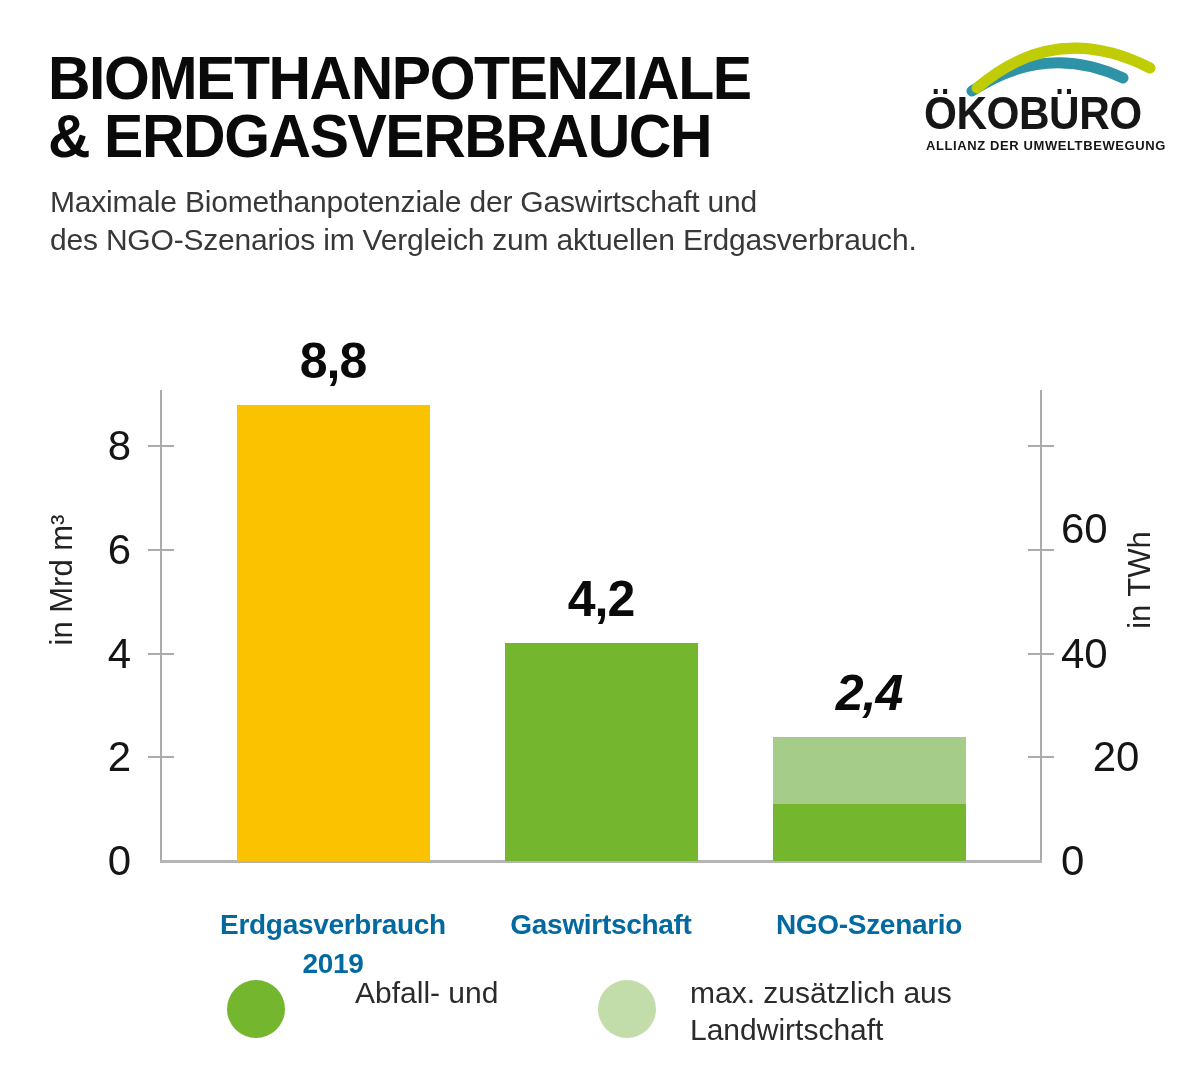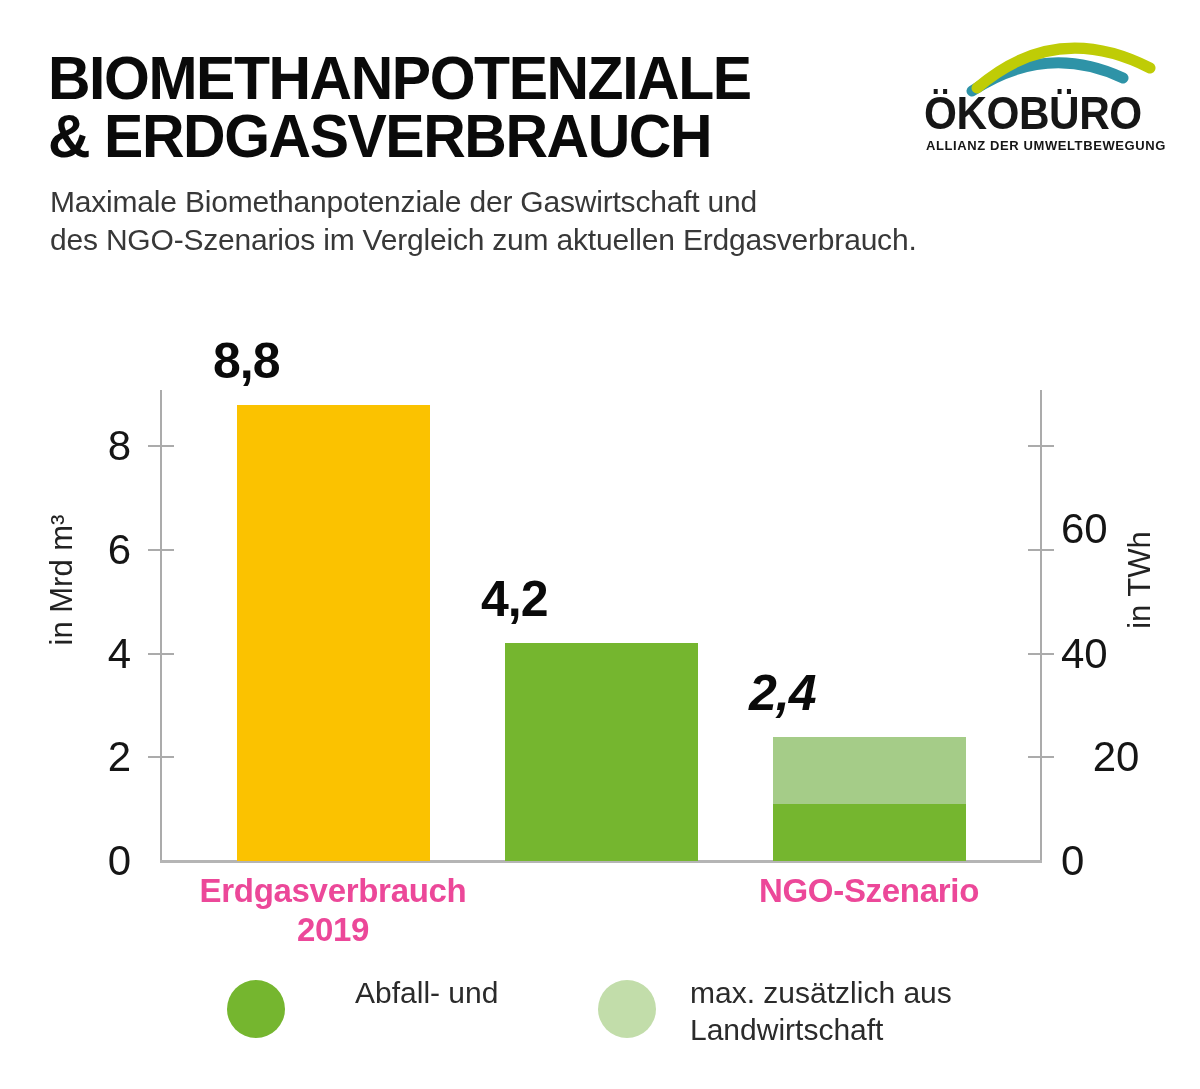--- a/index.html
+++ b/index.html
@@ -14,24 +14,24 @@
   
   .logo{position:absolute;left:920px;top:34px;width:245px;height:132px;}
   .logo svg{position:absolute;left:0;top:0;overflow:visible;}
   .logo-wordmark{position:absolute;left:4px;top:52px;font-size:46px;font-weight:900;
                  letter-spacing:-0.5px;transform:scaleX(0.92);transform-origin:left top;
                  color:#161616;white-space:nowrap;}
   .logo-tagline{position:absolute;left:6px;top:104px;font-size:13px;font-weight:700;
                 letter-spacing:0.6px;color:#161616;white-space:nowrap;}
   
   .tick-label{position:absolute;font-size:42px;font-weight:400;color:#151515;height:52px;line-height:52px;}
-  .bar-value{position:absolute;font-size:50px;font-weight:900;letter-spacing:-1px;
+  .bar-value{position:absolute;font-size:50px;font-weight:900;letter-spacing:-1px;text-align:center;
              height:56px;line-height:56px;color:#0a0a0a;}
-  .cat-label{position:absolute;font-size:33px;font-weight:700;line-height:39px;text-align:center;
-             white-space:pre-line;letter-spacing:-0.3px;color:#ec4899;}
+  .cat-label{position:absolute;font-size:28px;font-weight:700;line-height:39px;text-align:center;
+             white-space:pre-line;letter-spacing:-0.3px;color:#0369a1;margin-top:34px;}
   .axis-title{position:absolute;font-size:31px;font-weight:400;color:#222;text-align:center;
               height:40px;line-height:40px;}
   
   .legend-marker{position:absolute;width:58px;height:58px;border-radius:50%;}
   .legend-text{position:absolute;font-size:30px;font-weight:400;color:#2b2b2b;line-height:37px;}
 </style>
 </head>
 <body>
 
 <div class="stage">
@@ -70,20 +70,21 @@
       <div class="tick-label" style="position: absolute; left: 1061px; top: 627.5px; width: 110px; text-align: left;">40</div>
       <div style="position: absolute; left: 1028px; top: 548.75px; width: 26px; height: 2px; background: rgb(171, 171, 171);"></div>
       <div class="tick-label" style="position: absolute; left: 1061px; top: 503px; width: 110px; text-align: left;">60</div>
       <div style="position: absolute; left: 1028px; top: 445px; width: 26px; height: 2px; background: rgb(171, 171, 171);"></div>
       <div style="position: absolute; left: 236.5px; top: 404.5px; width: 193px; height: 456.5px; background: rgb(251, 194, 0);"></div>
       <div class="bar-value" style="position: absolute; left: 213px; top: 332.5px; width: 240px;">8,8</div>
       <div class="cat-label" style="position: absolute; left: 188px; top: 871px; width: 290px;">Erdgasverbrauch
 2019</div>
       <div style="position: absolute; left: 504.5px; top: 643.125px; width: 193px; height: 217.875px; background: rgb(117, 182, 47);"></div>
       <div class="bar-value" style="position: absolute; left: 481px; top: 571.125px; width: 240px;">4,2</div>
+      <div class="cat-label" style="position: absolute; left: 456px; top: 871px; width: 290px;">Gaswirtschaft</div>
       <div style="position: absolute; left: 772.5px; top: 803.938px; width: 193px; height: 57.0625px; background: rgb(117, 182, 47);"></div>
       <div style="position: absolute; left: 772.5px; top: 736.5px; width: 193px; height: 67.4375px; background: rgb(165, 204, 136);"></div>
       <div class="bar-value" style="position: absolute; left: 749px; top: 664.5px; width: 240px; font-style: italic;">2,4</div>
       <div class="cat-label" style="position: absolute; left: 724px; top: 871px; width: 290px;">NGO-Szenario</div>
     </div>
 
   <div class="axis-title" style="left:-48px;top:560px;width:220px;transform:rotate(-90deg);">in Mrd m³</div>
   <div class="axis-title" style="left:1030px;top:560px;width:220px;transform:rotate(-90deg);">in TWh</div>
 
   <div>

